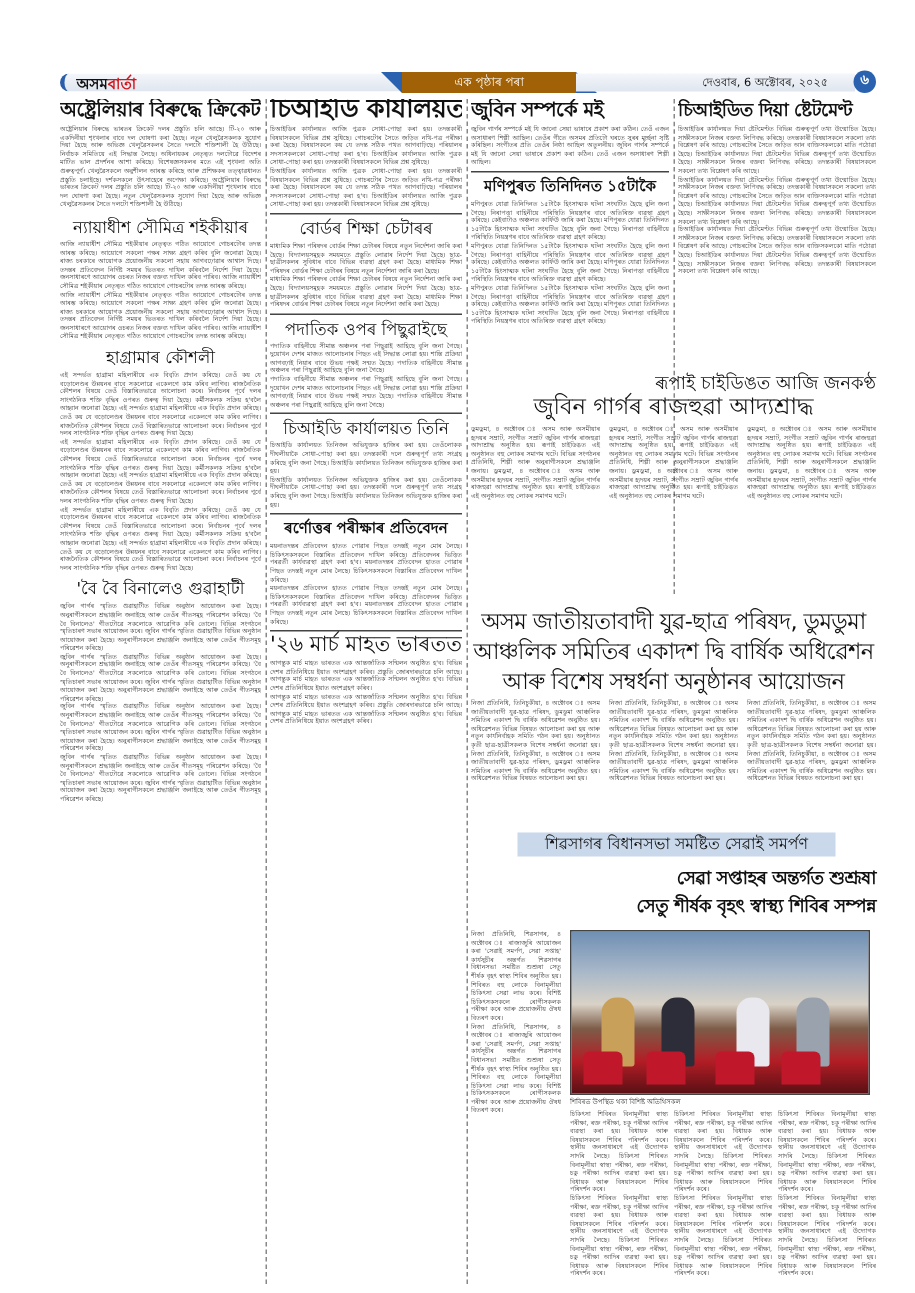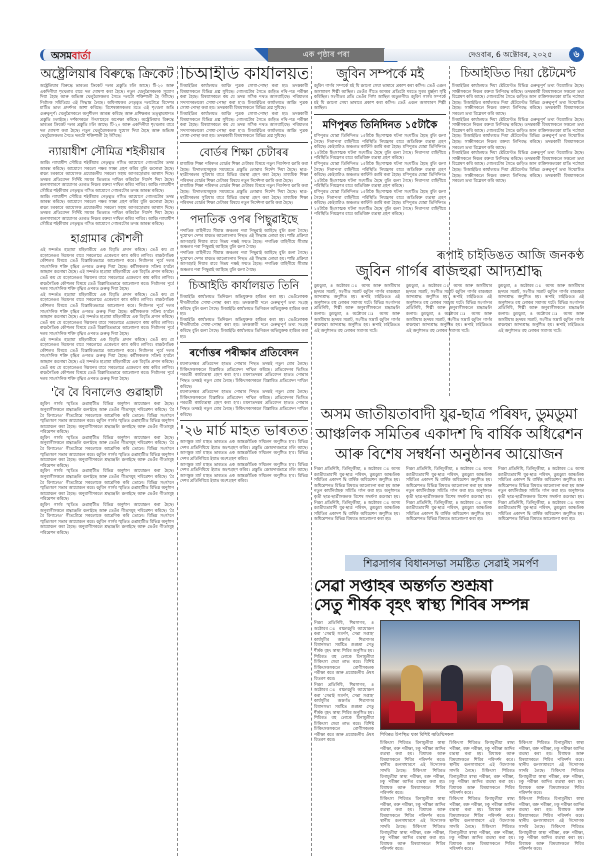--- a/index.html
+++ b/index.html
@@ -3,52 +3,52 @@
 <meta charset="utf-8">
 <style>
   html, body { margin:0; padding:0; background:#fff; }
   body { width:610px; height:862px; position:relative; overflow:hidden; font-family:"DejaVu Sans", sans-serif; color:#111; }
   .page { position:absolute; left:40px; top:48px; width:544px; height:808px; }
   
   .hdr { position:absolute; left:0; top:0; width:544px; height:14px; }
   .hdr-left { position:absolute; left:0; top:1px; width:228px; height:12px; background:linear-gradient(#f4f6fa,#dfe6ef); border-radius:6px 0 0 6px; border-left:3px solid #2b5da8; }
   .brand { position:absolute; left:8px; top:-1px; font-size:10px; font-weight:bold; color:#111; white-space:nowrap; }
   .brand .red { color:#d0161e; }
-  .hdr-mid { position:absolute; left:228px; top:0; width:116px; height:14px; background:#737373; color:#fff; font-size:8px; text-align:center; line-height:14px; }
+  .hdr-mid { position:absolute; left:228px; top:0; width:116px; height:14px; background:#a16207; color:#fff; font-size:8px; text-align:center; line-height:14px; }
   .hdr-mid:before { content:""; position:absolute; left:-14px; top:0; border-top:14px solid #2a62b0; border-left:14px solid transparent; }
   .hdr-mid:after { content:""; position:absolute; right:-14px; top:0; border-bottom:14px solid #2a62b0; border-right:14px solid transparent; }
   .hdr-right { position:absolute; left:344px; top:1px; width:186px; height:12px; background:linear-gradient(#f4f6fa,#dfe6ef); }
   .date { position:absolute; right:4px; top:0; font-size:7.5px; line-height:12px; white-space:nowrap; }
   .pgno { position:absolute; right:0; top:-1px; width:15px; height:15px; border-radius:50%; background:#2a62b0; color:#fff; font-size:9px; font-weight:bold; text-align:center; line-height:15px; }
 
   .col { position:absolute; top:18px; overflow:hidden; }
   .c1 { left:0; width:134px; height:790px; }
   .c2 { left:140px; width:128px; height:790px; }
   .c3 { left:274px; width:132px; height:330px; }
   .c4 { left:412px; width:132px; height:330px; }
   .vrule { position:absolute; top:18px; width:0; border-left:1px dashed #888; height:790px; }
 
-  h2.hl { margin:0 0 2px 0; font-size:13px; font-weight:normal; line-height:15px; text-align:center; white-space:nowrap; letter-spacing:-0.3px; }
+  h2.hl { margin:0 0 2px 0; font-size:13px; font-weight:bold; line-height:15px; text-align:left; white-space:nowrap; letter-spacing:-0.3px; }
   h3.sub { margin:3px 0 2px 0; font-size:11px; font-weight:normal; line-height:13px; text-align:center; white-space:nowrap; }
   p.body { margin:0; font-size:4.2px; line-height:5.6px; text-align:justify; color:#333; font-family:"DejaVu Serif", serif; }
   .rule { border-top:1px solid #444; margin:3px 0; }
 
   
   .spread { position:absolute; left:274px; top:350px; width:270px; }
   .kicker1 { font-size:13px; text-align:right; line-height:15px; white-space:nowrap; }
   .big1 { font-size:15px; text-align:center; line-height:17px; margin:0; font-weight:normal; white-space:nowrap; }
   .subcols { display:flex; gap:6px; margin-top:3px; }
   .subcols > div { flex:1; }
 
   .assam { position:absolute; left:274px; top:400px; width:270px; }
   .assam h2 { font-size:15px; font-weight:normal; text-align:center; line-height:17px; margin:0 0 3px 0; white-space:nowrap; letter-spacing:-0.4px; }
 
   .banner { position:absolute; left:305px; top:555px; width:212px; height:16px; background:#c9d8ea; text-align:center; font-size:10.5px; line-height:16px; white-space:nowrap; }
   .seva { position:absolute; left:274px; top:575px; width:270px; }
-  .seva h2 { font-size:16px; font-weight:bold; text-align:left; line-height:19px; margin:0; white-space:nowrap; letter-spacing:-0.3px; }
+  .seva h2 { font-size:12px; font-weight:bold; text-align:right; line-height:19px; margin:0; white-space:nowrap; letter-spacing:-0.3px; }
   .seva-body { position:absolute; left:274px; top:632px; width:60px; height:176px; overflow:hidden; }
   .photo { position:absolute; left:340px; top:632px; width:204px; height:100px; background:linear-gradient(180deg,#6f8fb4 0%,#a9b8c9 25%,#d9d2c6 45%,#7d5c48 60%,#b31d25 80%,#5a1015 100%); border:1px solid #444; }
   .photo .chair { position:absolute; bottom:6px; width:26px; height:22px; background:#c0182a; border-radius:4px 4px 0 0; }
   .photo .person { position:absolute; bottom:18px; width:22px; height:46px; border-radius:10px 10px 2px 2px; }
   .caption { position:absolute; left:340px; top:734px; width:204px; font-size:4.5px; color:#333; }
   .seva-right { position:absolute; left:340px; top:742px; width:204px; height:66px; overflow:hidden; display:flex; gap:4px; }
   .seva-right > div { flex:1; }
 </style>
 </head>
 <body>

